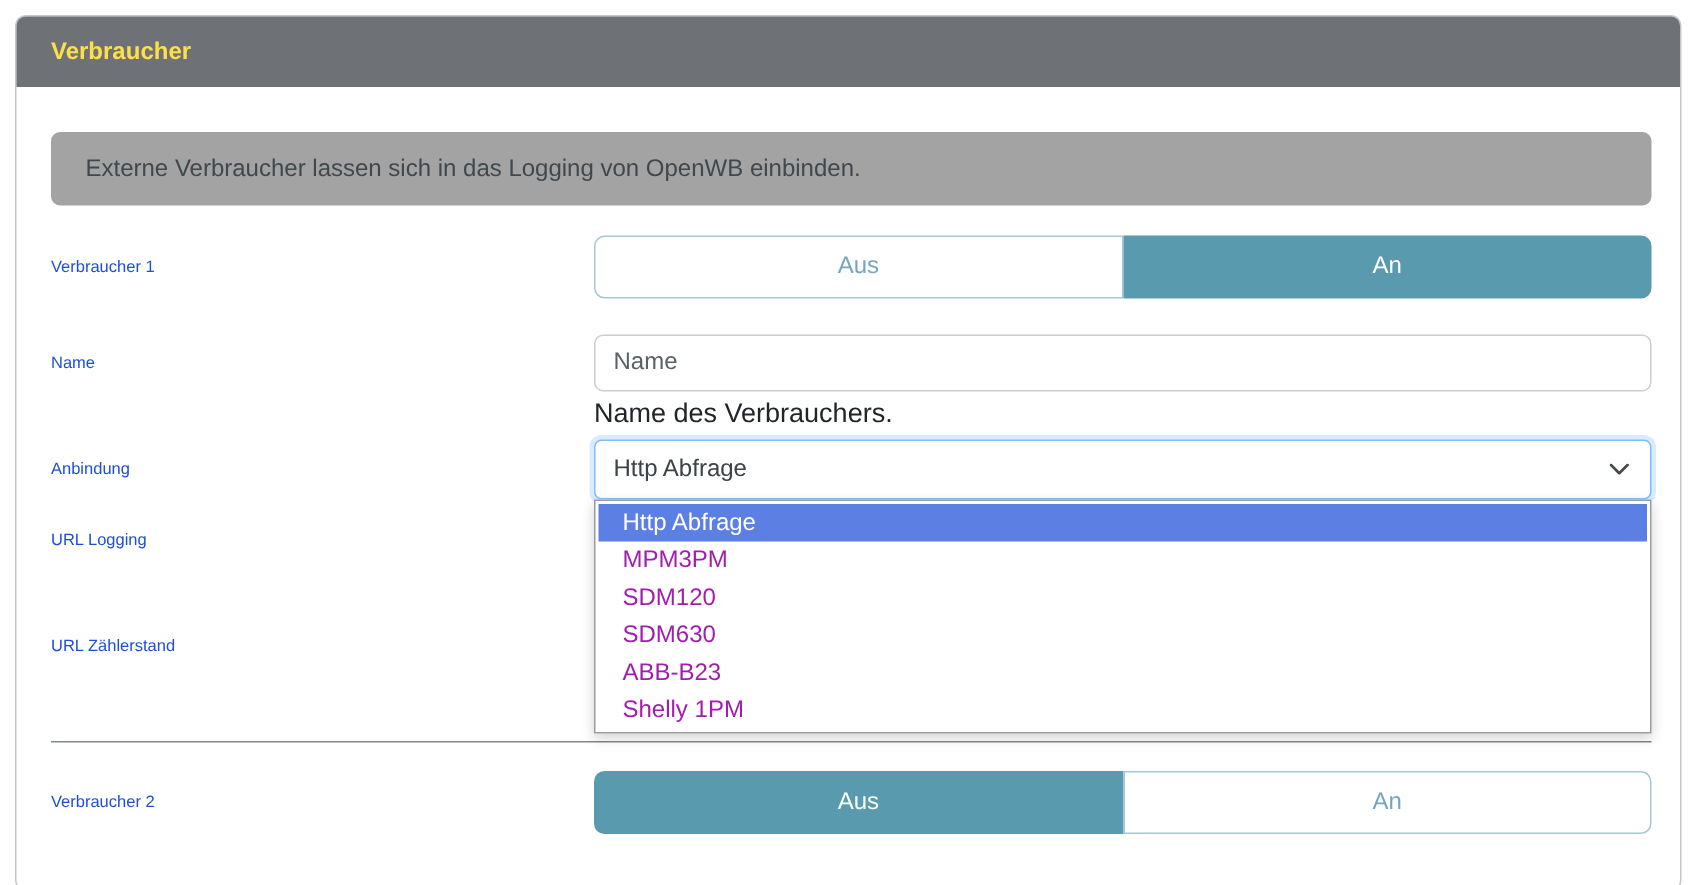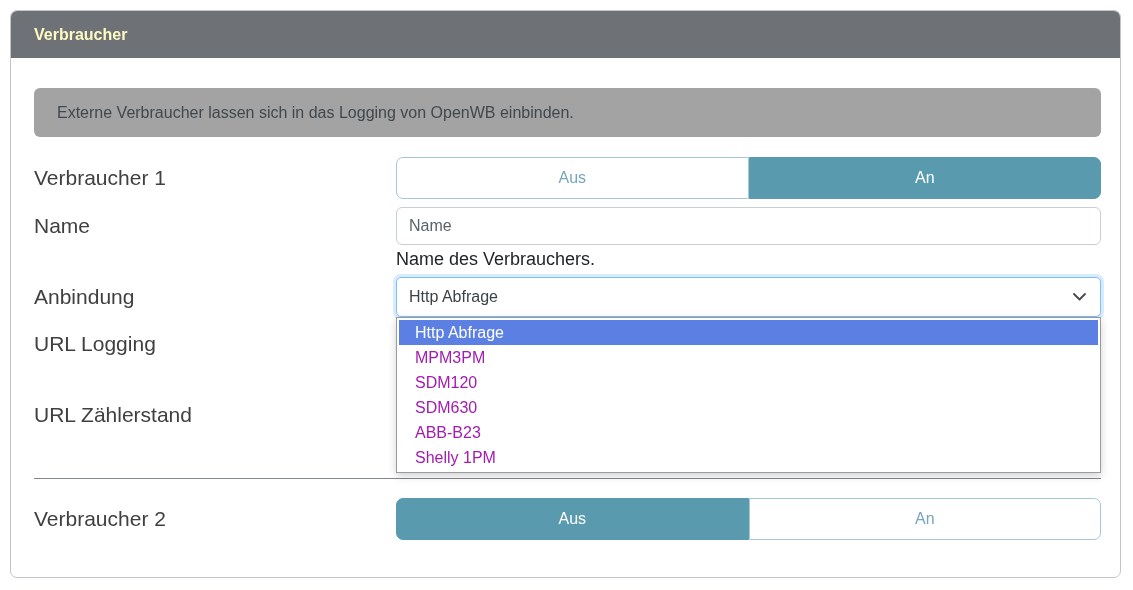--- a/index.html
+++ b/index.html
@@ -12,21 +12,21 @@
   .card {
     position: absolute;
     left: 10px; top: 10px;
     width: 1111px;
     background: #ffffff;
     border: 1px solid #c3c7cb;
     border-radius: 7px;
   }
   .card-header {
     background: #6e7277;
-    color: #fef9c3;
+    color: #fde047;
     font-weight: bold;
     font-size: 16px;
     height: 47px;
     line-height: 47px;
     padding-left: 23px;
     border-radius: 6px 6px 0 0;
   }
   .card-body {
     padding: 30px 19px 37px 23px;
   }
@@ -38,22 +38,22 @@
     font-size: 16px;
     line-height: 21px;
     margin-bottom: 20px;
   }
   .form-row {
     display: flex;
     align-items: center;
   }
   .form-row .flabel {
     flex: 0 0 362px;
-    font-size: 21px;
-    color: #404040;
+    font-size: 11px;
+    color: #1d4ed8;
   }
   .ctrl { flex: 1; min-width: 0; position: relative; }
 
   
   .toggle {
     display: flex;
     height: 42px;
     width: 100%;
   }
   .tbtn {
@@ -95,21 +95,21 @@
 
   .help-row { margin-top: 6px; margin-bottom: 10px; display: flex; }
   .help-row .spacer { flex: 0 0 362px; }
   .help-text {
     font-size: 18px;
     line-height: 16px;
     color: #212529;
   }
 
   
-  .row-name   { margin-top: 8px; }
+  .row-name   { margin-top: 24px; }
   .row-select { }
   .select-box {
     position: relative;
     height: 40px;
     background: #ffffff;
     border: 1px solid #80bdff;
     border-radius: 5px;
     box-shadow: 0 0 0 3px rgba(0,123,255,0.15);
     display: flex;
     align-items: center;

